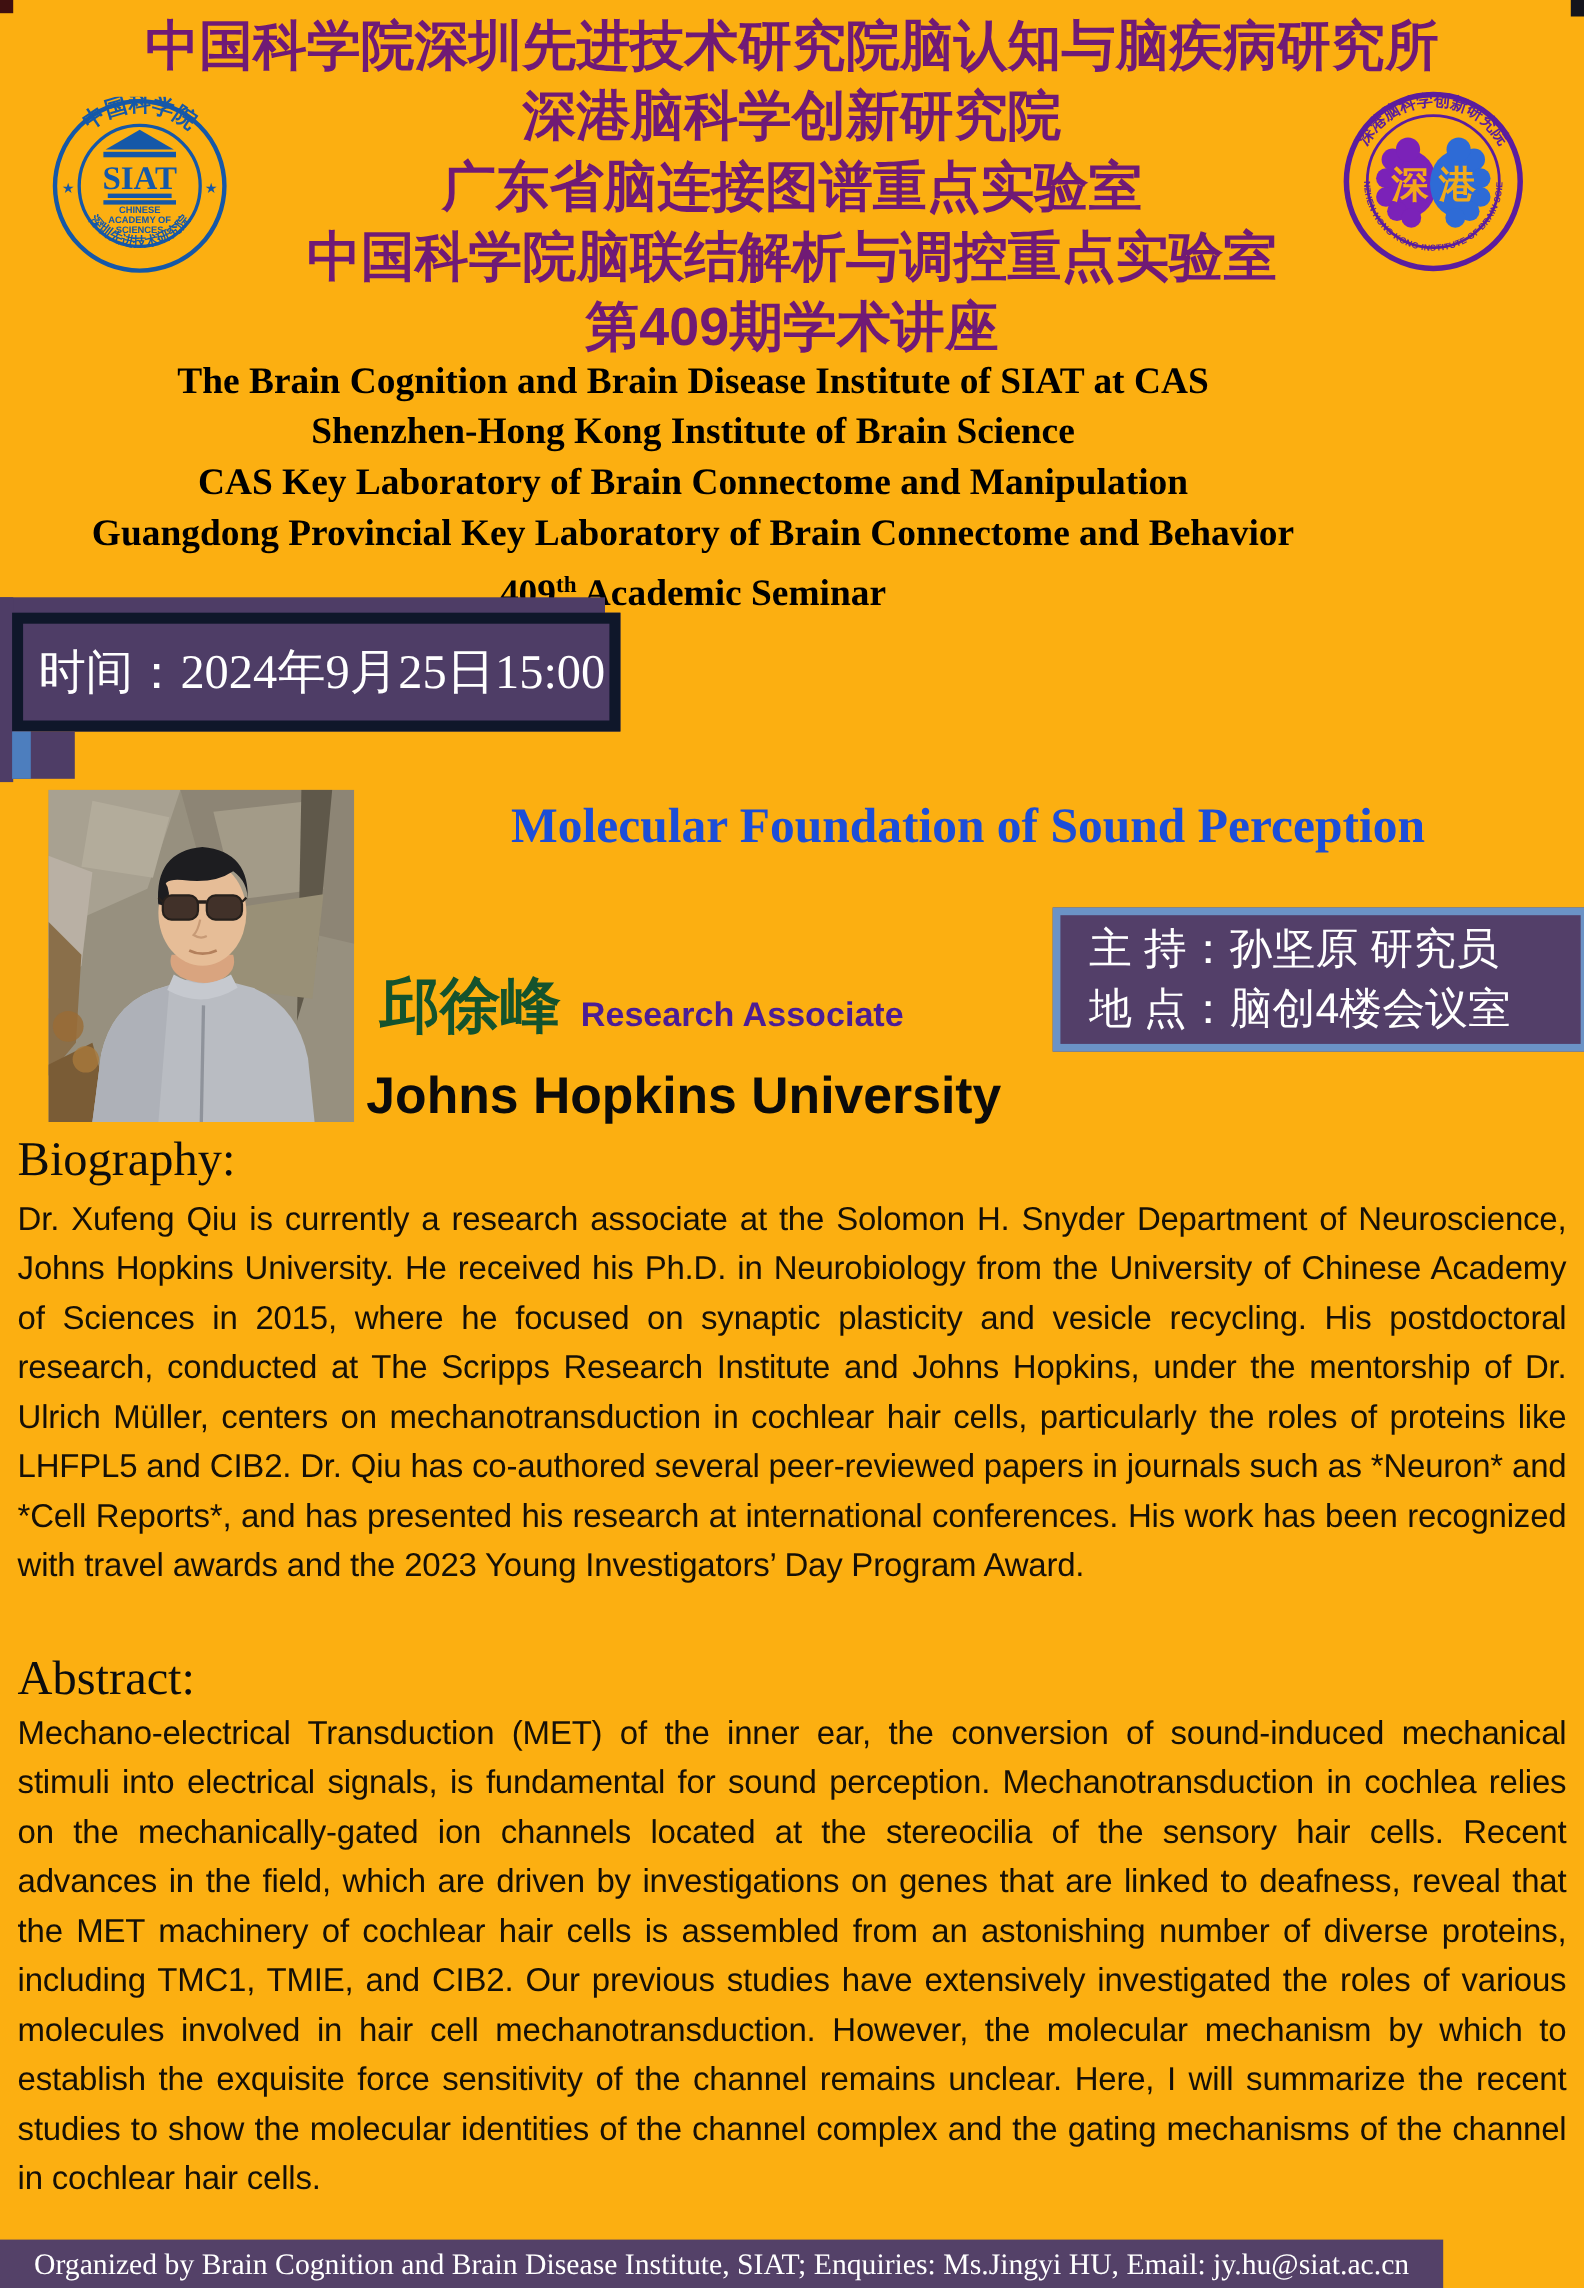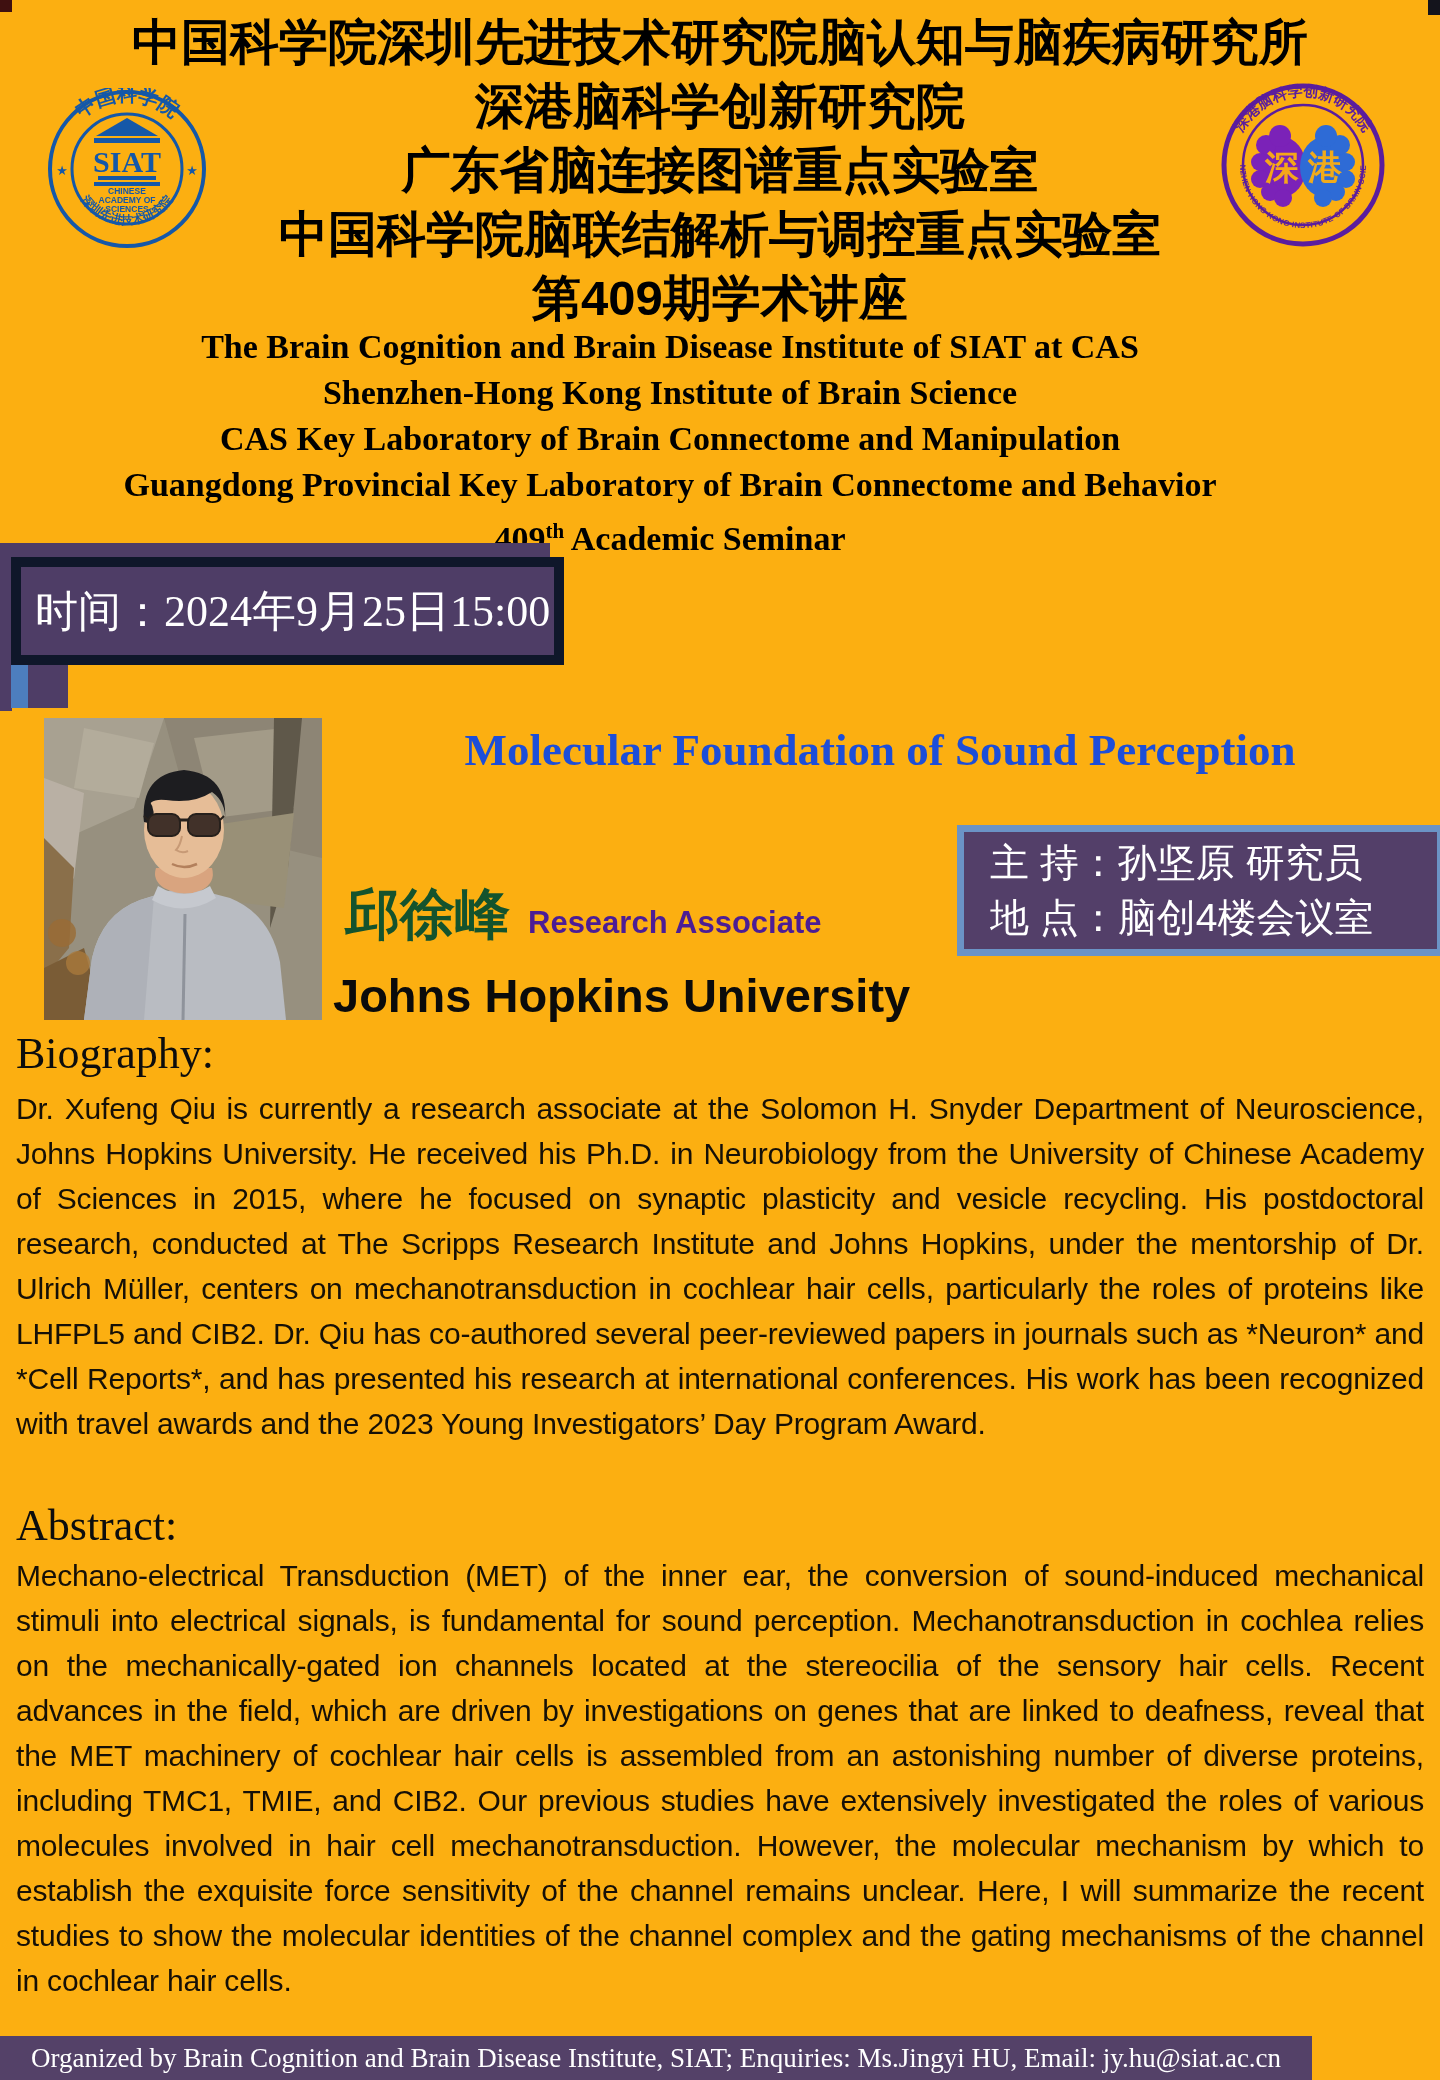--- a/index.html
+++ b/index.html
@@ -6,24 +6,24 @@
   body{width:1440px;height:2080px;position:relative;background:#FCAF11;overflow:hidden;
        font-family:"Liberation Sans",sans-serif;-webkit-font-smoothing:antialiased;}
   .abs{position:absolute;}
 
   
   .corner-tl{left:0;top:0;width:12px;height:12px;background:#3f1010;}
   .corner-tr{left:1428px;top:0;width:12px;height:15px;background:#14141c;}
 
   
   .header-cjk{left:0;top:10px;width:1440px;text-align:center;font-weight:900;
-              font-size:49px;line-height:64px;color:#000000;}
+              font-size:49px;line-height:64px;color:#701a75;}
   .header-en{left:0;top:324px;width:1260px;text-align:center;
              font-family:"Liberation Serif",serif;font-weight:bold;
-             font-size:34px;line-height:46px;color:#000;padding-left:40px;}
+             font-size:34px;line-height:46px;color:#000;}
   .header-en sup{font-size:21px;}
 
   
   .logo-left{left:46px;top:88px;}
   .logo-right{left:1220px;top:82px;}
 
   
   .banner-bg-top{left:0;top:543px;width:550px;height:16px;background:#4E3D66;}
   .banner-bg-left{left:0;top:543px;width:12px;height:168px;background:#4E3D66;}
   .time-banner{left:11px;top:557px;width:519px;height:88px;background:#4E3D66;

